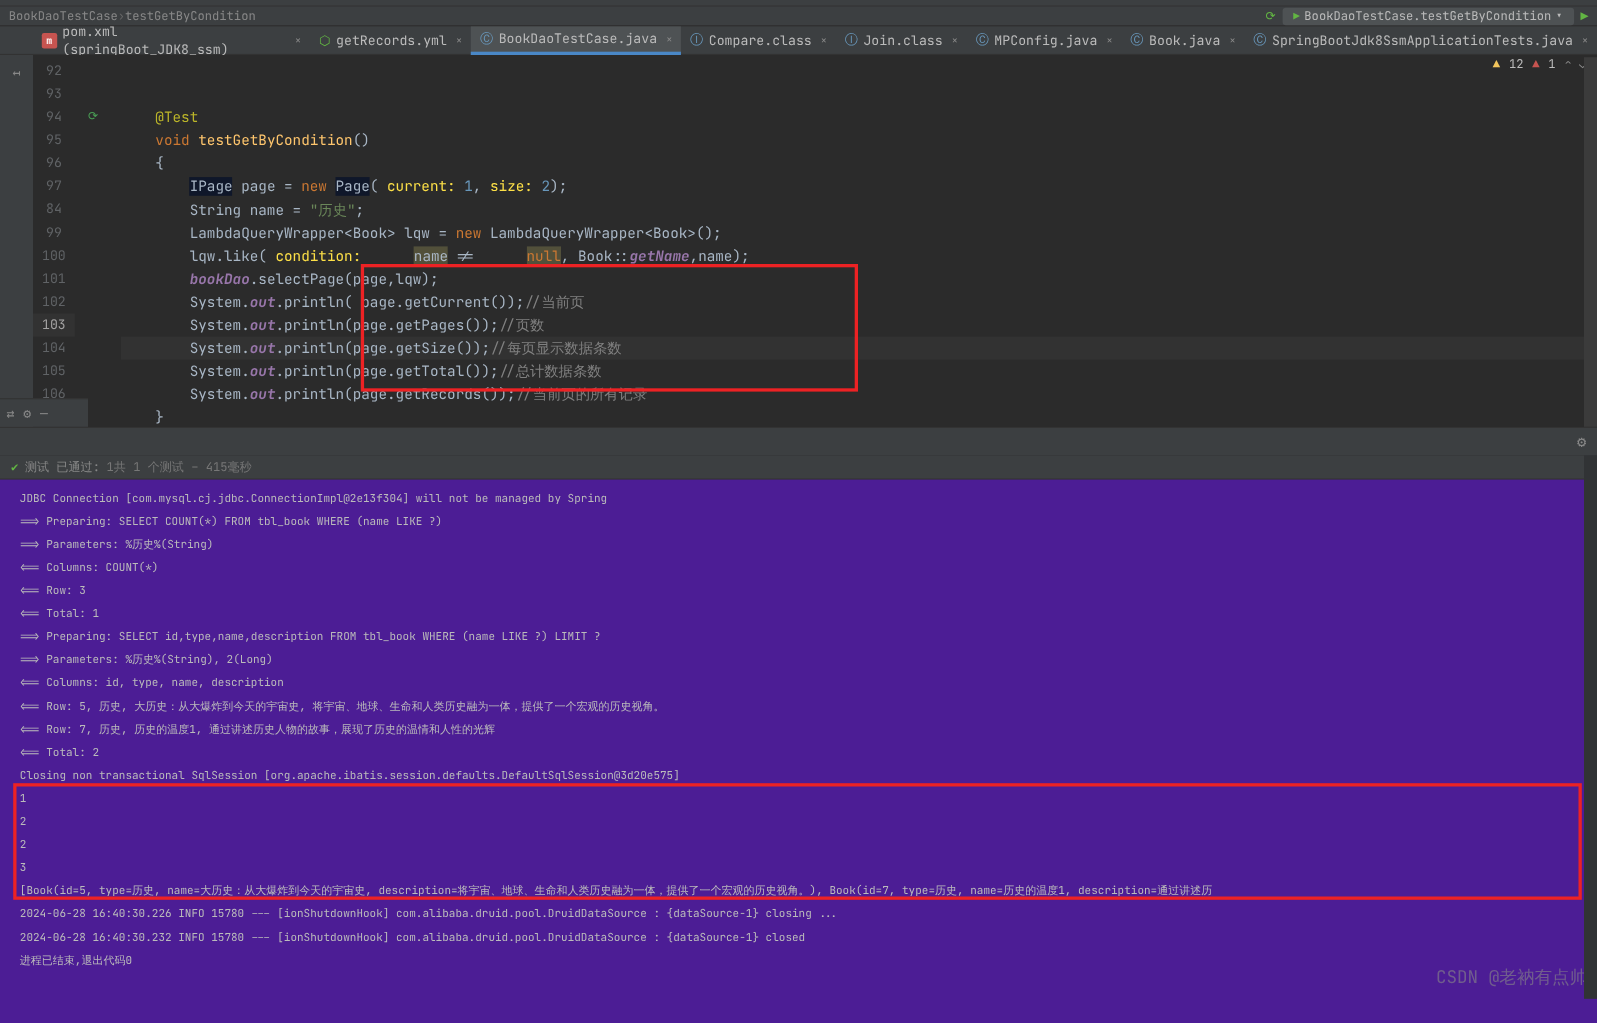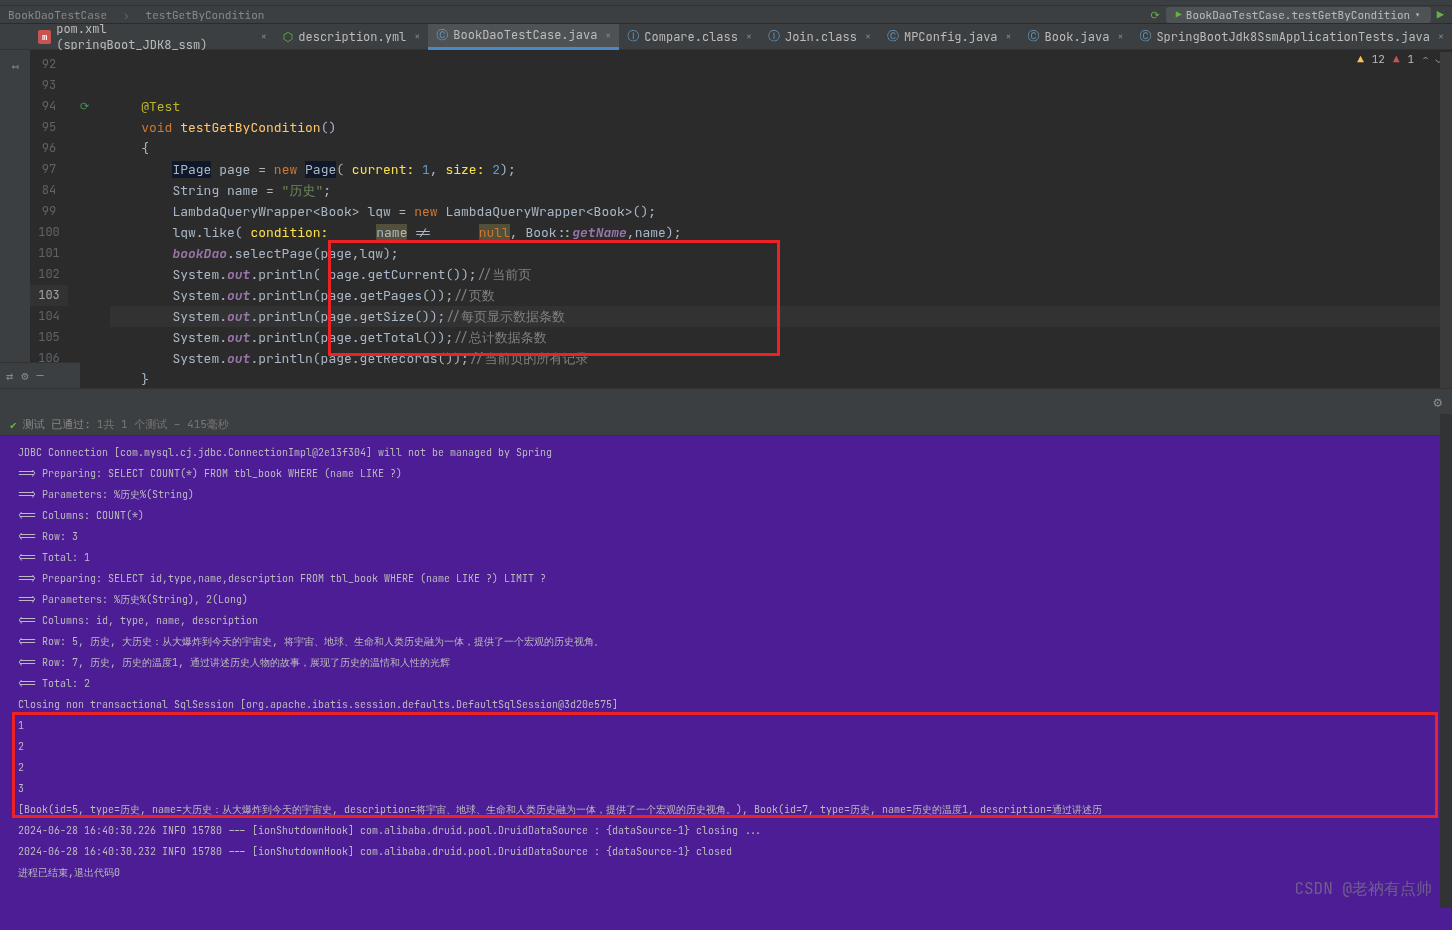--- a/index.html
+++ b/index.html
@@ -1,18 +1,18 @@
 <!DOCTYPE html>
 <html><head>
 <meta charset="utf-8">
 <style>
 * { margin:0; padding:0; box-sizing:border-box; }
 body { font-family:'JetBrains Mono','Consolas',monospace; background:#2b2b2b; color:#a9b7c6; font-size:12px; overflow:hidden; width:1452px; height:930px; position:relative; }
 .top-menu { height:6px; background:#3c3f41; border-bottom:1px solid #323232; }
-.breadcrumb { height:18px; background:#3c3f41; display:flex; align-items:center; padding:0 8px; color:#888; font-size:11px; gap:16px; border-bottom:1px solid #2b2b2b;}
+.breadcrumb { height:18px; background:#3c3f41; display:flex; align-items:center; padding:0 8px; color:#888; font-size:11px; gap:0; border-bottom:1px solid #2b2b2b;}
 .breadcrumb .sep { color:#666; }
 .run-config { margin-left:auto; display:flex; align-items:center; gap:6px; }
 .run-config .rc-box { background:#4e5254; padding:1px 10px; border-radius:3px; display:flex; align-items:center; gap:4px; color:#bbb; }
 .run-icon { color:#62b543; font-size:10px; }
 .tabs { height:26px; background:#3c3f41; display:flex; align-items:center; border-bottom:1px solid #323232; padding-left:30px; }
 .tab { display:flex; align-items:center; padding:0 8px; height:26px; color:#bbb; gap:5px; font-size:12px; cursor:pointer; }
 .tab.active { background:#4e5254; border-bottom:3px solid #4a88c7; }
 .tab .x { color:#888; font-size:10px; margin-left:3px; }
 .tab-icon { width:14px; height:14px; display:inline-block; }
 .ic-m { background:#c75450; border-radius:2px; color:#fff; font-size:9px; text-align:center; line-height:14px; font-weight:bold;}
@@ -40,21 +40,21 @@
 .warnings { position:absolute; right:10px; top:2px; color:#bbb; font-size:11px; display:flex; gap:8px; }
 .warn-y { color:#f2c55c; }
 .warn-r { color:#c75450; }
 .tool-bar { position:absolute; bottom:0; left:0; height:26px; background:#3c3f41; width:80px; display:flex; align-items:center; gap:8px; padding:0 6px; border-top:1px solid #323232; }
 .console-hdr { height:26px; background:#3c3f41; display:flex; align-items:center; justify-content:flex-end; padding:0 10px; border-top:1px solid #323232; }
 .gear { color:#888; font-size:14px; cursor:pointer; }
 .test-status { height:22px; background:#3c3f41; display:flex; align-items:center; padding:0 10px; color:#888; font-size:11px; gap:6px; border-bottom:1px solid #323232; }
 .chk { color:#62b543; }
 .console { background:#4c1d95; padding:6px 18px; font-size:10px; line-height:21px; color:#bbb; height:608px; overflow:hidden; position:relative; white-space:nowrap; }
 .console .red-box2 { position:absolute; border:3px solid #ed2224; left:12px; top:276px; width:1426px; height:106px; pointer-events:none; }
-.watermark { position:absolute; bottom:30px; right:20px; color:#888; font-size:16px; opacity:0.6; }
+.watermark { position:absolute; bottom:30px; right:9px; color:#888; font-size:16px; opacity:0.6; }
 .scroll-r { position:absolute; right:0; top:52px; width:12px; height:336px; background:#3b3b3b; }
 .scroll-r2 { position:absolute; right:0; bottom:22px; width:12px; height:494px; background:#313335; }
 </style>
 </head>
 <body>
 
 <div class="top-menu"></div>
 
 <div class="breadcrumb">
   <span>BookDaoTestCase</span>
@@ -72,21 +72,21 @@
 </div>
 
 <div class="tabs">
   <div class="tab">
       <span class="tab-icon ic-m">m</span>
       <span>pom.xml (springBoot_JDK8_ssm)</span>
       <span class="x">×</span>
     </div>
   <div class="tab">
       <span style="color:#62b543">⬡</span>
-      <span>description.yml</span>
+      <span>getRecords.yml</span>
       <span class="x">×</span>
     </div>
   <div class="tab active">
       <span style="color:#6897bb">Ⓒ</span>
       <span>BookDaoTestCase.java</span>
       <span class="x">×</span>
     </div>
   <div class="tab">
       <span style="color:#6897bb">Ⓘ</span>
       <span>Compare.class</span>

